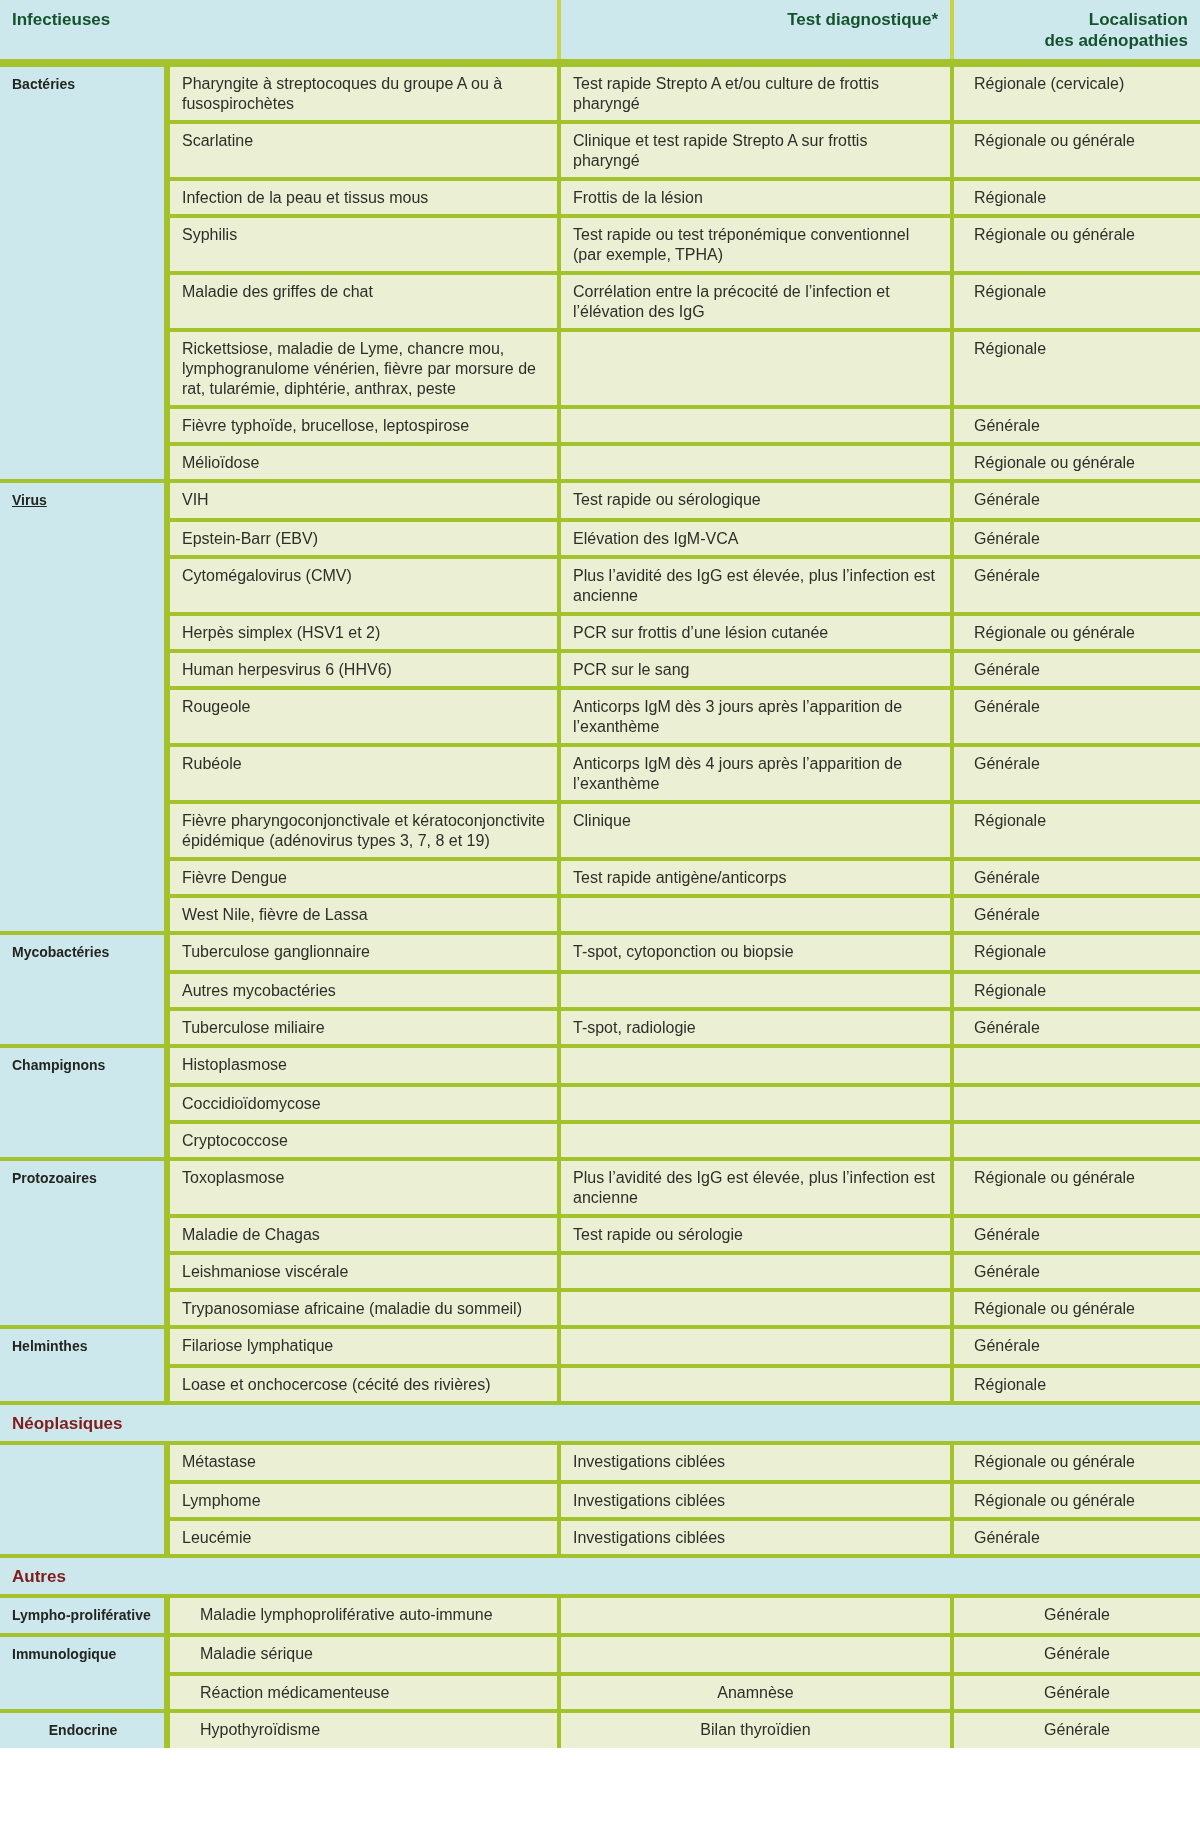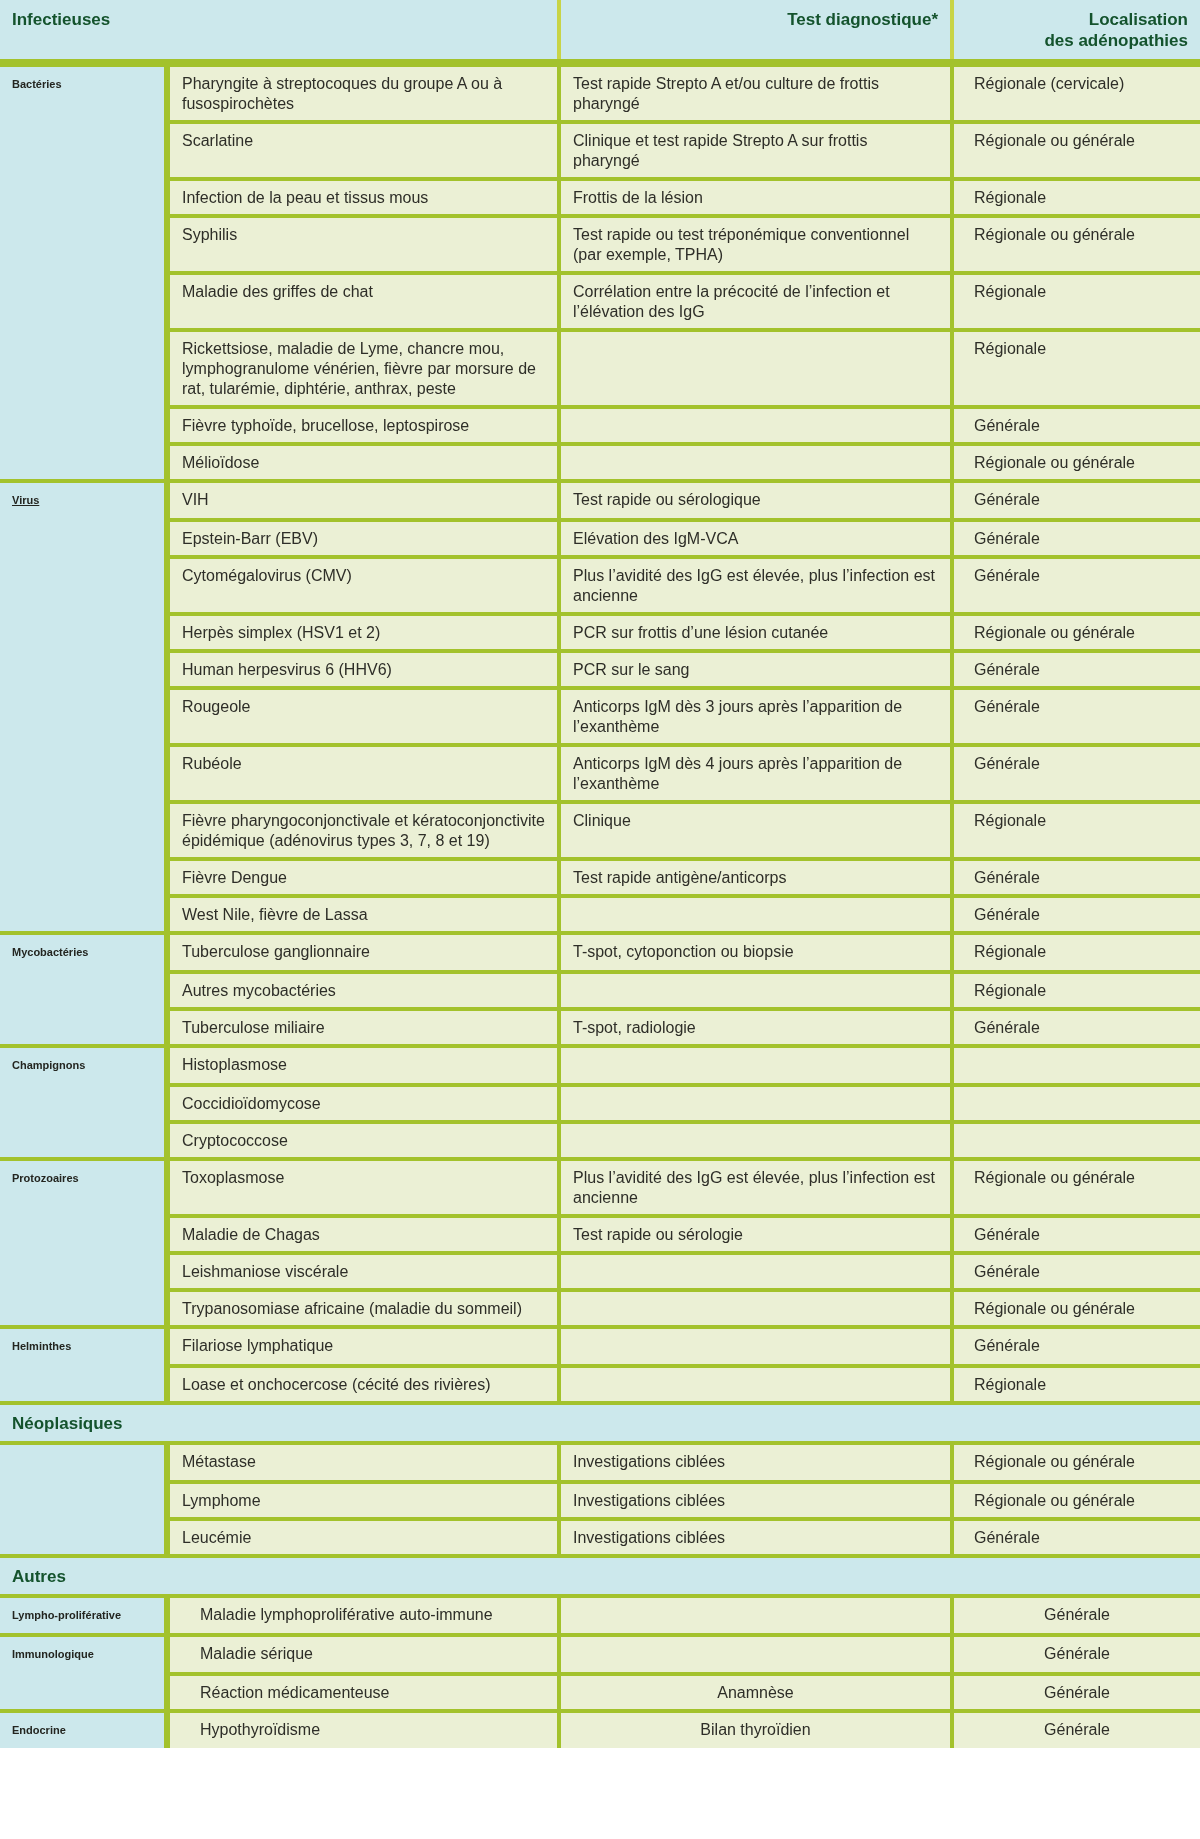--- a/index.html
+++ b/index.html
@@ -31,21 +31,21 @@
   .sec{
     display:grid;
     grid-template-columns:170px 387px 393px 250px;
     border-bottom:4px solid #a3c22c;
   }
   .sec:last-child{border-bottom:none;}
   .cat{
     background:#cce8ec;
     border-right:6px solid #a3c22c;
     font-weight:bold;
-    font-size:11px;
+    font-size:14px;
     line-height:21px;
     padding:7px 10px 6px 12px;
     color:#232520;
     box-sizing:border-box;
     min-height:35px;
   }
   .cell{
     background:#ebf0d5;
     font-size:16px;
     line-height:20px;
@@ -60,21 +60,21 @@
   .sec.centered .cell.test,
   .sec.centered .cell.loc{text-align:center;padding-left:12px;}
   .sec.centered .cell.disease{padding-left:30px;}
   
   .band{
     background:#cce8ec;
     border-bottom:4px solid #a3c22c;
     font-weight:bold;
     font-size:17px;
     line-height:20px;
-    color:#14532d;
+    color:#7f1d1d;
     padding:9px 12px 7px;
   }
 </style>
 </head>
 <body>
 
 <div class="table">
   <div class="header">
     <div class="h">Infectieuses</div>
     <div class="h hc">Test diagnostique*</div>
@@ -213,19 +213,19 @@
       <div class="sec centered">
         <div class="cat" style="grid-row: 1 / span 2;">Immunologique</div>
         <div class="cell disease">Maladie sérique</div>
         <div class="cell test"></div>
         <div class="cell loc">Générale</div>
         <div class="cell disease bt">Réaction médicamenteuse</div>
         <div class="cell test bt">Anamnèse</div>
         <div class="cell loc bt">Générale</div>
       </div>
       <div class="sec centered">
-        <div class="cat" style="grid-row: 1 / span 1;">Endocrine</div>
+        <div class="cat" style="grid-row: 1 / span 1; text-align: center;">Endocrine</div>
         <div class="cell disease">Hypothyroïdisme</div>
         <div class="cell test">Bilan thyroïdien</div>
         <div class="cell loc">Générale</div>
       </div>
     </div>
 </div>
 
 </body></html>

